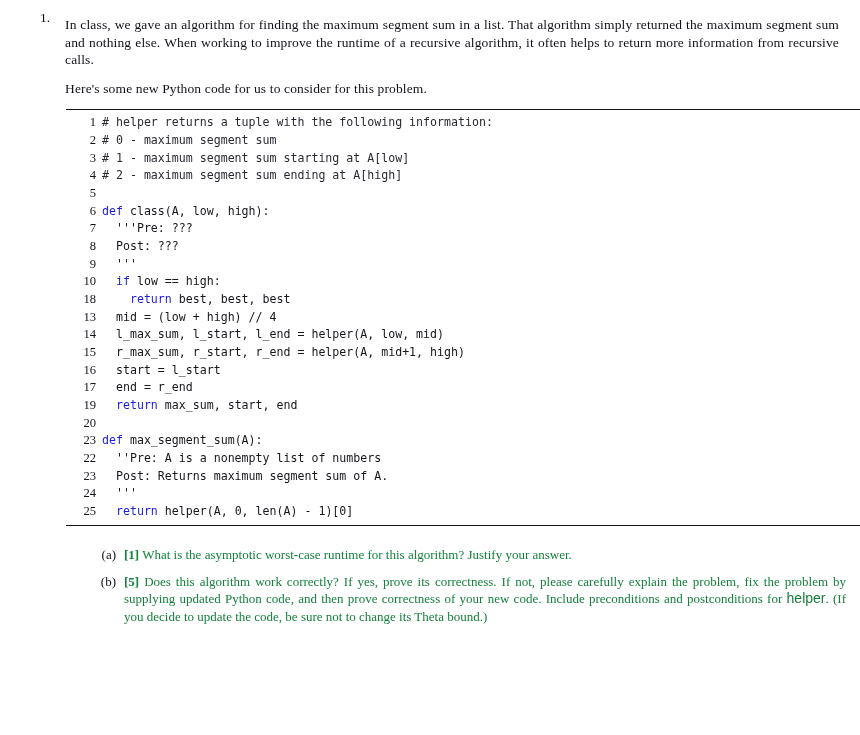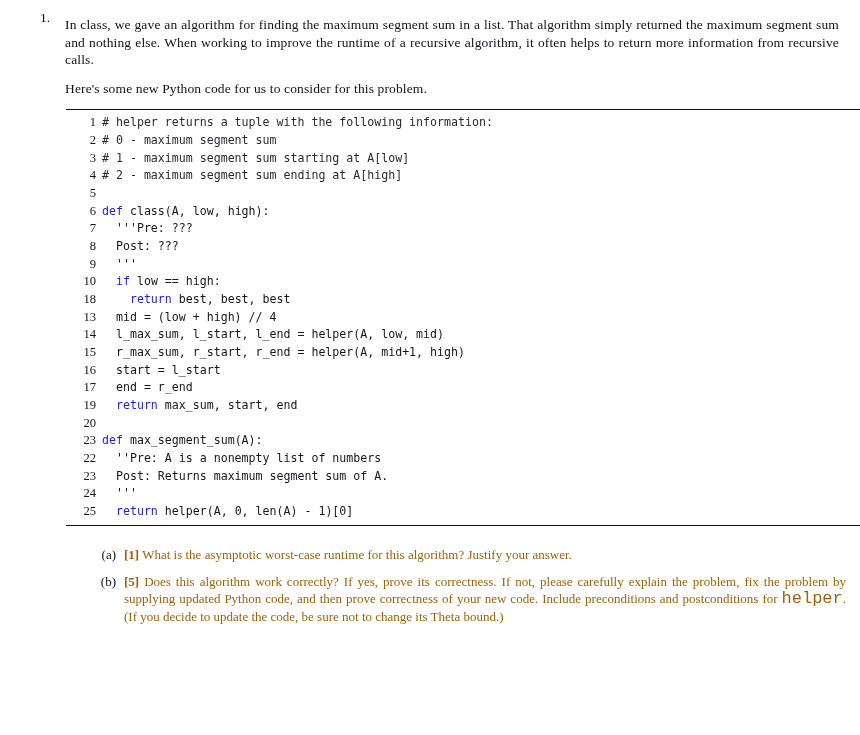--- a/index.html
+++ b/index.html
@@ -118,28 +118,28 @@
     text-align: right;
     padding-right: 8px;
     color: #11111a;
   }
   .sub-text {
     flex: 1 1 auto;
     font-size: 13px;
     line-height: 17.4px;
     text-align: justify;
     text-justify: inter-word;
-    color: #a16207;
+    color: #15803d;
   }
   .marks {
     font-weight: bold;
   }
   .mono-inline {
-    font-family: Liberation Mono, monospace;
-    font-size: 17px;
+    font-family: Liberation Sans, sans-serif;
+    font-size: 14px;
   }
 </style>
 </head>
 <body>
 
 <div class="problem">
 
   <div class="prob-row">
     <div class="prob-num">1.</div>
     <div class="prob-body">

